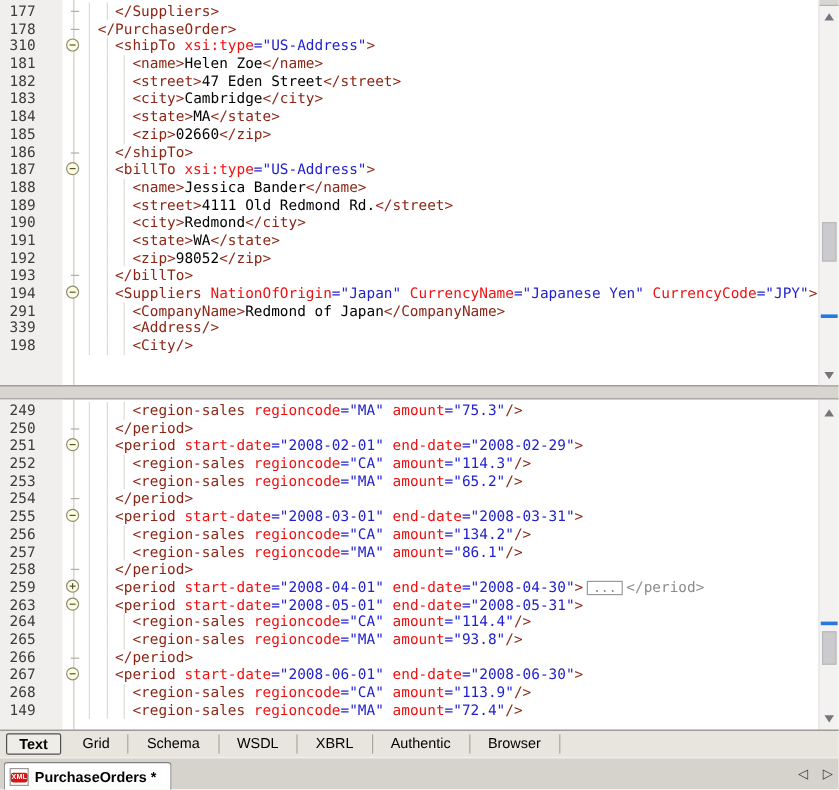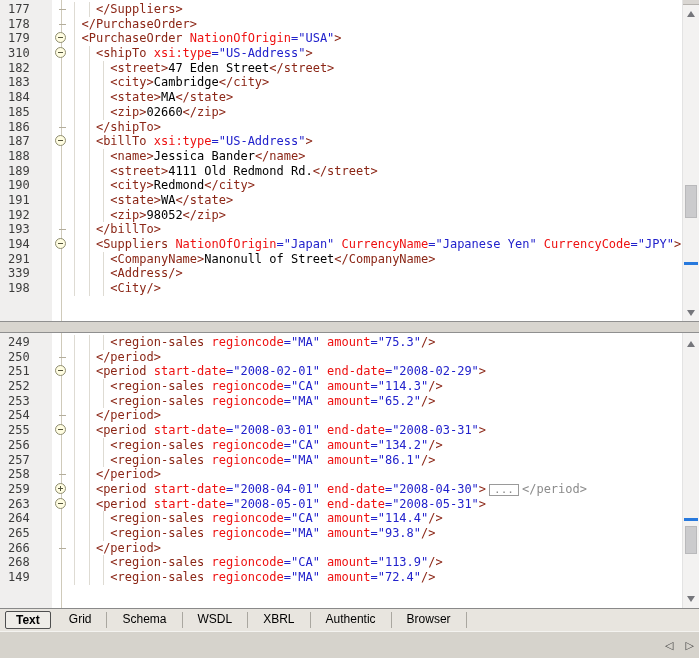--- a/index.html
+++ b/index.html
@@ -96,34 +96,32 @@
           <span class="code"><span class="guide" style="left: 7.219px;"></span><span class="guide" style="left: 21.657px;"></span>    <span class="tk-tag">&lt;/Suppliers&gt;</span></span>
         </div>
         <div class="row">
           <span class="ln">178</span>
           <span class="fold-cell">
             <span class="tick"></span>
           </span>
           <span class="code"><span class="guide" style="left: 7.219px;"></span>  <span class="tk-tag">&lt;/PurchaseOrder&gt;</span></span>
         </div>
         <div class="row">
-          <span class="ln">179</span>
-          <span class="fold-cell">
-            <span class="fold-icon"></span>
-          </span>
-          <span class="code"><span class="guide" style="left: 7.219px;"></span>  <span class="tk-tag">&lt;PurchaseOrder</span><span class="tk-attr"> NationOfOrigin</span><span class="tk-val">="USA"</span><span class="tk-tag">&gt;</span></span>
-        </div>
-        <div class="row">
           <span class="ln">310</span>
           <span class="fold-cell">
             <span class="fold-icon"></span>
           </span>
           <span class="code"><span class="guide" style="left: 7.219px;"></span><span class="guide" style="left: 21.657px;"></span>    <span class="tk-tag">&lt;shipTo</span><span class="tk-attr"> xsi:type</span><span class="tk-val">="US-Address"</span><span class="tk-tag">&gt;</span></span>
         </div>
         <div class="row">
+          <span class="ln">181</span>
+          <span class="fold-cell"></span>
+          <span class="code"><span class="guide" style="left: 7.219px;"></span><span class="guide" style="left: 21.657px;"></span><span class="guide" style="left: 36.095px;"></span>      <span class="tk-tag">&lt;name&gt;</span><span class="tk-text">Helen Zoe</span><span class="tk-tag">&lt;/name&gt;</span></span>
+        </div>
+        <div class="row">
           <span class="ln">182</span>
           <span class="fold-cell"></span>
           <span class="code"><span class="guide" style="left: 7.219px;"></span><span class="guide" style="left: 21.657px;"></span><span class="guide" style="left: 36.095px;"></span>      <span class="tk-tag">&lt;street&gt;</span><span class="tk-text">47 Eden Street</span><span class="tk-tag">&lt;/street&gt;</span></span>
         </div>
         <div class="row">
           <span class="ln">183</span>
           <span class="fold-cell"></span>
           <span class="code"><span class="guide" style="left: 7.219px;"></span><span class="guide" style="left: 21.657px;"></span><span class="guide" style="left: 36.095px;"></span>      <span class="tk-tag">&lt;city&gt;</span><span class="tk-text">Cambridge</span><span class="tk-tag">&lt;/city&gt;</span></span>
         </div>
         <div class="row">
@@ -185,21 +183,21 @@
         <div class="row">
           <span class="ln">194</span>
           <span class="fold-cell">
             <span class="fold-icon"></span>
           </span>
           <span class="code"><span class="guide" style="left: 7.219px;"></span><span class="guide" style="left: 21.657px;"></span>    <span class="tk-tag">&lt;Suppliers</span><span class="tk-attr"> NationOfOrigin</span><span class="tk-val">="Japan"</span><span class="tk-attr"> CurrencyName</span><span class="tk-val">="Japanese Yen"</span><span class="tk-attr"> CurrencyCode</span><span class="tk-val">="JPY"</span><span class="tk-tag">&gt;</span></span>
         </div>
         <div class="row">
           <span class="ln">291</span>
           <span class="fold-cell"></span>
-          <span class="code"><span class="guide" style="left: 7.219px;"></span><span class="guide" style="left: 21.657px;"></span><span class="guide" style="left: 36.095px;"></span>      <span class="tk-tag">&lt;CompanyName&gt;</span><span class="tk-text">Nanonull of Street</span><span class="tk-tag">&lt;/CompanyName&gt;</span></span>
+          <span class="code"><span class="guide" style="left: 7.219px;"></span><span class="guide" style="left: 21.657px;"></span><span class="guide" style="left: 36.095px;"></span>      <span class="tk-tag">&lt;CompanyName&gt;</span><span class="tk-text">Redmond of Japan</span><span class="tk-tag">&lt;/CompanyName&gt;</span></span>
         </div>
         <div class="row">
           <span class="ln">339</span>
           <span class="fold-cell"></span>
           <span class="code"><span class="guide" style="left: 7.219px;"></span><span class="guide" style="left: 21.657px;"></span><span class="guide" style="left: 36.095px;"></span>      <span class="tk-tag">&lt;Address/&gt;</span></span>
         </div>
         <div class="row">
           <span class="ln">198</span>
           <span class="fold-cell"></span>
           <span class="code"><span class="guide" style="left: 7.219px;"></span><span class="guide" style="left: 21.657px;"></span><span class="guide" style="left: 36.095px;"></span>      <span class="tk-tag">&lt;City/&gt;</span></span>
@@ -296,20 +294,27 @@
           <span class="ln">265</span>
           <span class="fold-cell"></span>
           <span class="code"><span class="guide" style="left: 7.219px;"></span><span class="guide" style="left: 21.657px;"></span><span class="guide" style="left: 36.095px;"></span>      <span class="tk-tag">&lt;region-sales</span><span class="tk-attr"> regioncode</span><span class="tk-val">="MA"</span><span class="tk-attr"> amount</span><span class="tk-val">="93.8"</span><span class="tk-tag">/&gt;</span></span>
         </div>
         <div class="row">
           <span class="ln">266</span>
           <span class="fold-cell">
             <span class="tick"></span>
           </span>
           <span class="code"><span class="guide" style="left: 7.219px;"></span><span class="guide" style="left: 21.657px;"></span>    <span class="tk-tag">&lt;/period&gt;</span></span>
+        </div>
+        <div class="row">
+          <span class="ln">267</span>
+          <span class="fold-cell">
+            <span class="fold-icon"></span>
+          </span>
+          <span class="code"><span class="guide" style="left: 7.219px;"></span><span class="guide" style="left: 21.657px;"></span>    <span class="tk-tag">&lt;period</span><span class="tk-attr"> start-date</span><span class="tk-val">="2008-06-01"</span><span class="tk-attr"> end-date</span><span class="tk-val">="2008-06-30"</span><span class="tk-tag">&gt;</span></span>
         </div>
         <div class="row">
           <span class="ln">268</span>
           <span class="fold-cell"></span>
           <span class="code"><span class="guide" style="left: 7.219px;"></span><span class="guide" style="left: 21.657px;"></span><span class="guide" style="left: 36.095px;"></span>      <span class="tk-tag">&lt;region-sales</span><span class="tk-attr"> regioncode</span><span class="tk-val">="CA"</span><span class="tk-attr"> amount</span><span class="tk-val">="113.9"</span><span class="tk-tag">/&gt;</span></span>
         </div>
         <div class="row">
           <span class="ln">149</span>
           <span class="fold-cell"></span>
           <span class="code"><span class="guide" style="left: 7.219px;"></span><span class="guide" style="left: 21.657px;"></span><span class="guide" style="left: 36.095px;"></span>      <span class="tk-tag">&lt;region-sales</span><span class="tk-attr"> regioncode</span><span class="tk-val">="MA"</span><span class="tk-attr"> amount</span><span class="tk-val">="72.4"</span><span class="tk-tag">/&gt;</span></span>
@@ -348,15 +353,21 @@
       <div class="vtab">XBRL</div>
       <div class="vtab">Authentic</div>
       <div class="vtab">Browser</div>
     </div>
 
   <div id="file-bar">
     <div id="tab-nav">
       <span>◁</span>
       <span>▷</span>
     </div>
+  <div class="ftab">
+        <span class="xmlicon">
+          <span class="band">XML</span>
+        </span>
+        <span>PurchaseOrders *</span>
+      </div>
     </div>
 
 </div>
 
 </body></html>

